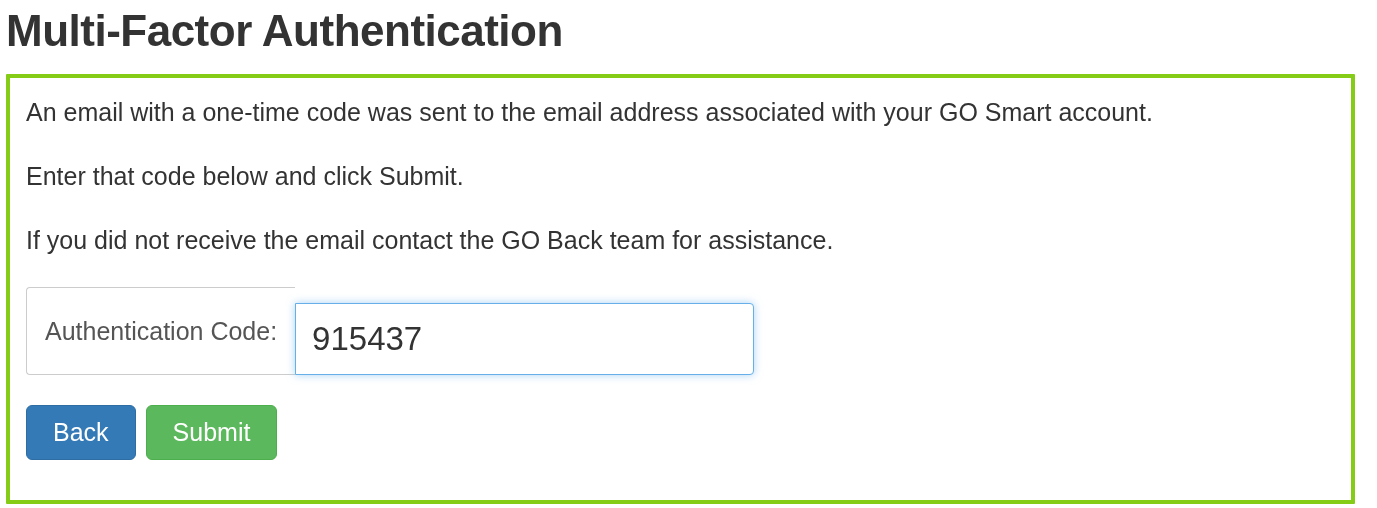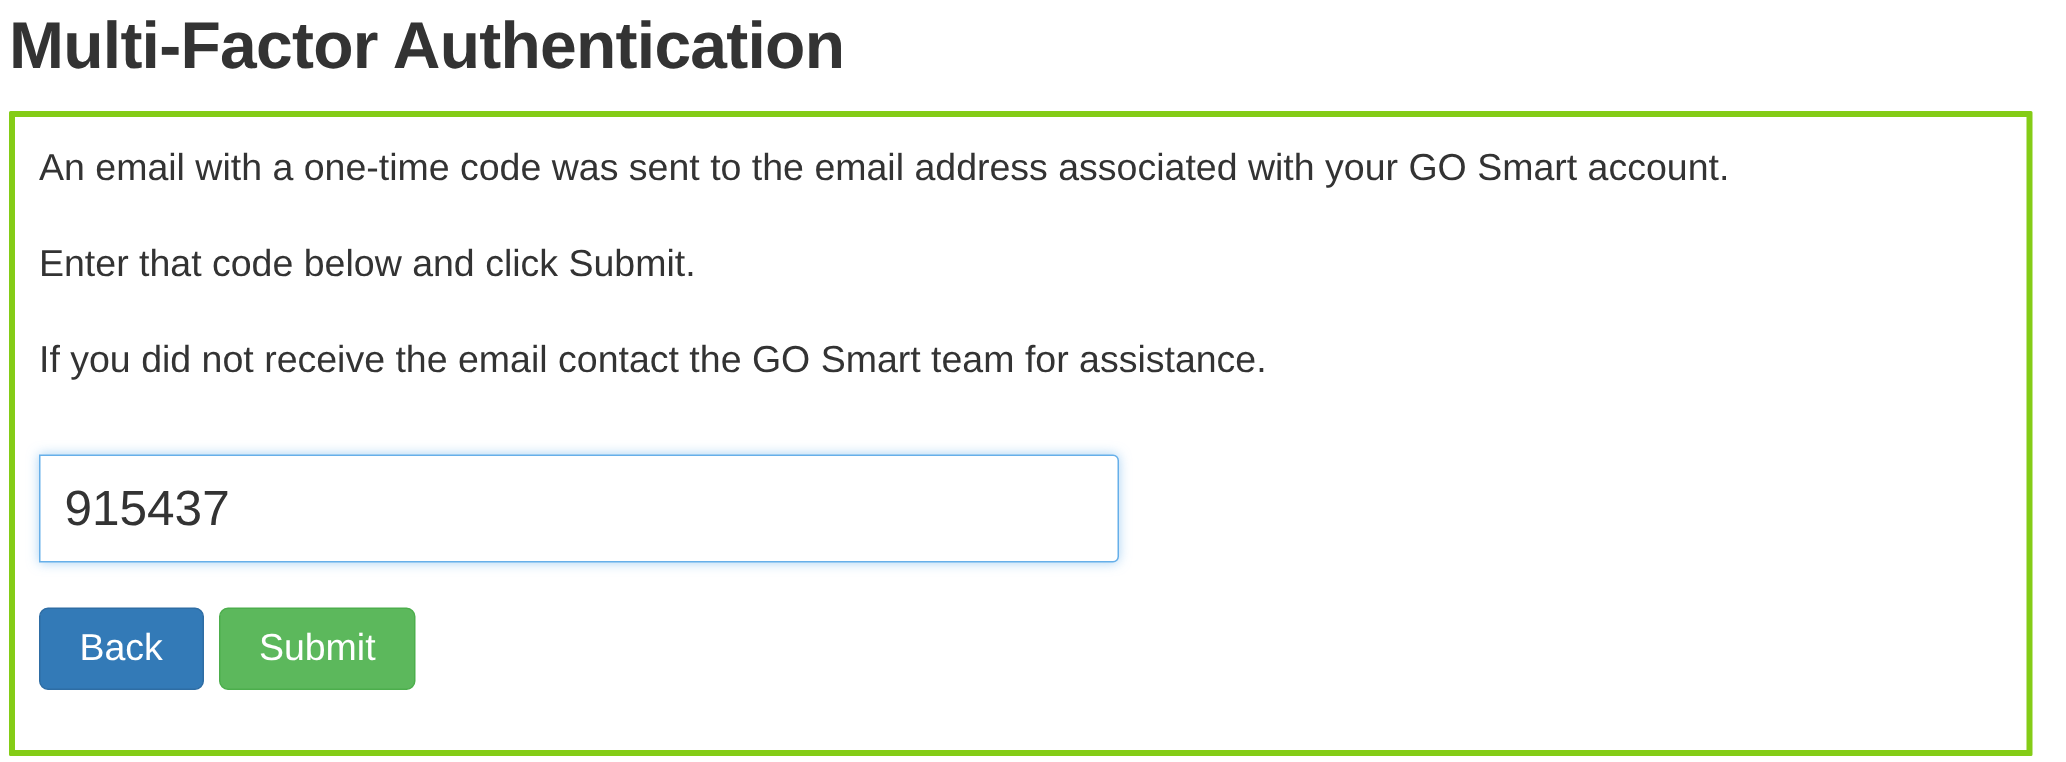--- a/index.html
+++ b/index.html
@@ -91,23 +91,24 @@
 </style>
 </head>
 <body>
 
 <div class="page">
   <h1 class="page-title">Multi-Factor Authentication</h1>
 
   <div class="panel">
     <p>An email with a one-time code was sent to the email address associated with your GO Smart account.</p>
     <p>Enter that code below and click Submit.</p>
-    <p>If you did not receive the email contact the GO Smart team for assistance.</p>
+    <p>If you did not receive the email contact the GO Back team for assistance.</p>
 
     <div class="input-group">
+      <span class="input-group-addon">Authentication Code:</span>
       <input type="text" class="auth-input" value="915437" style="">
     </div>
 
     <div class="button-row">
       <button class="btn btn-primary">Back</button>
       <button class="btn btn-success">Submit</button>
     </div>
   </div>
 </div>
 

